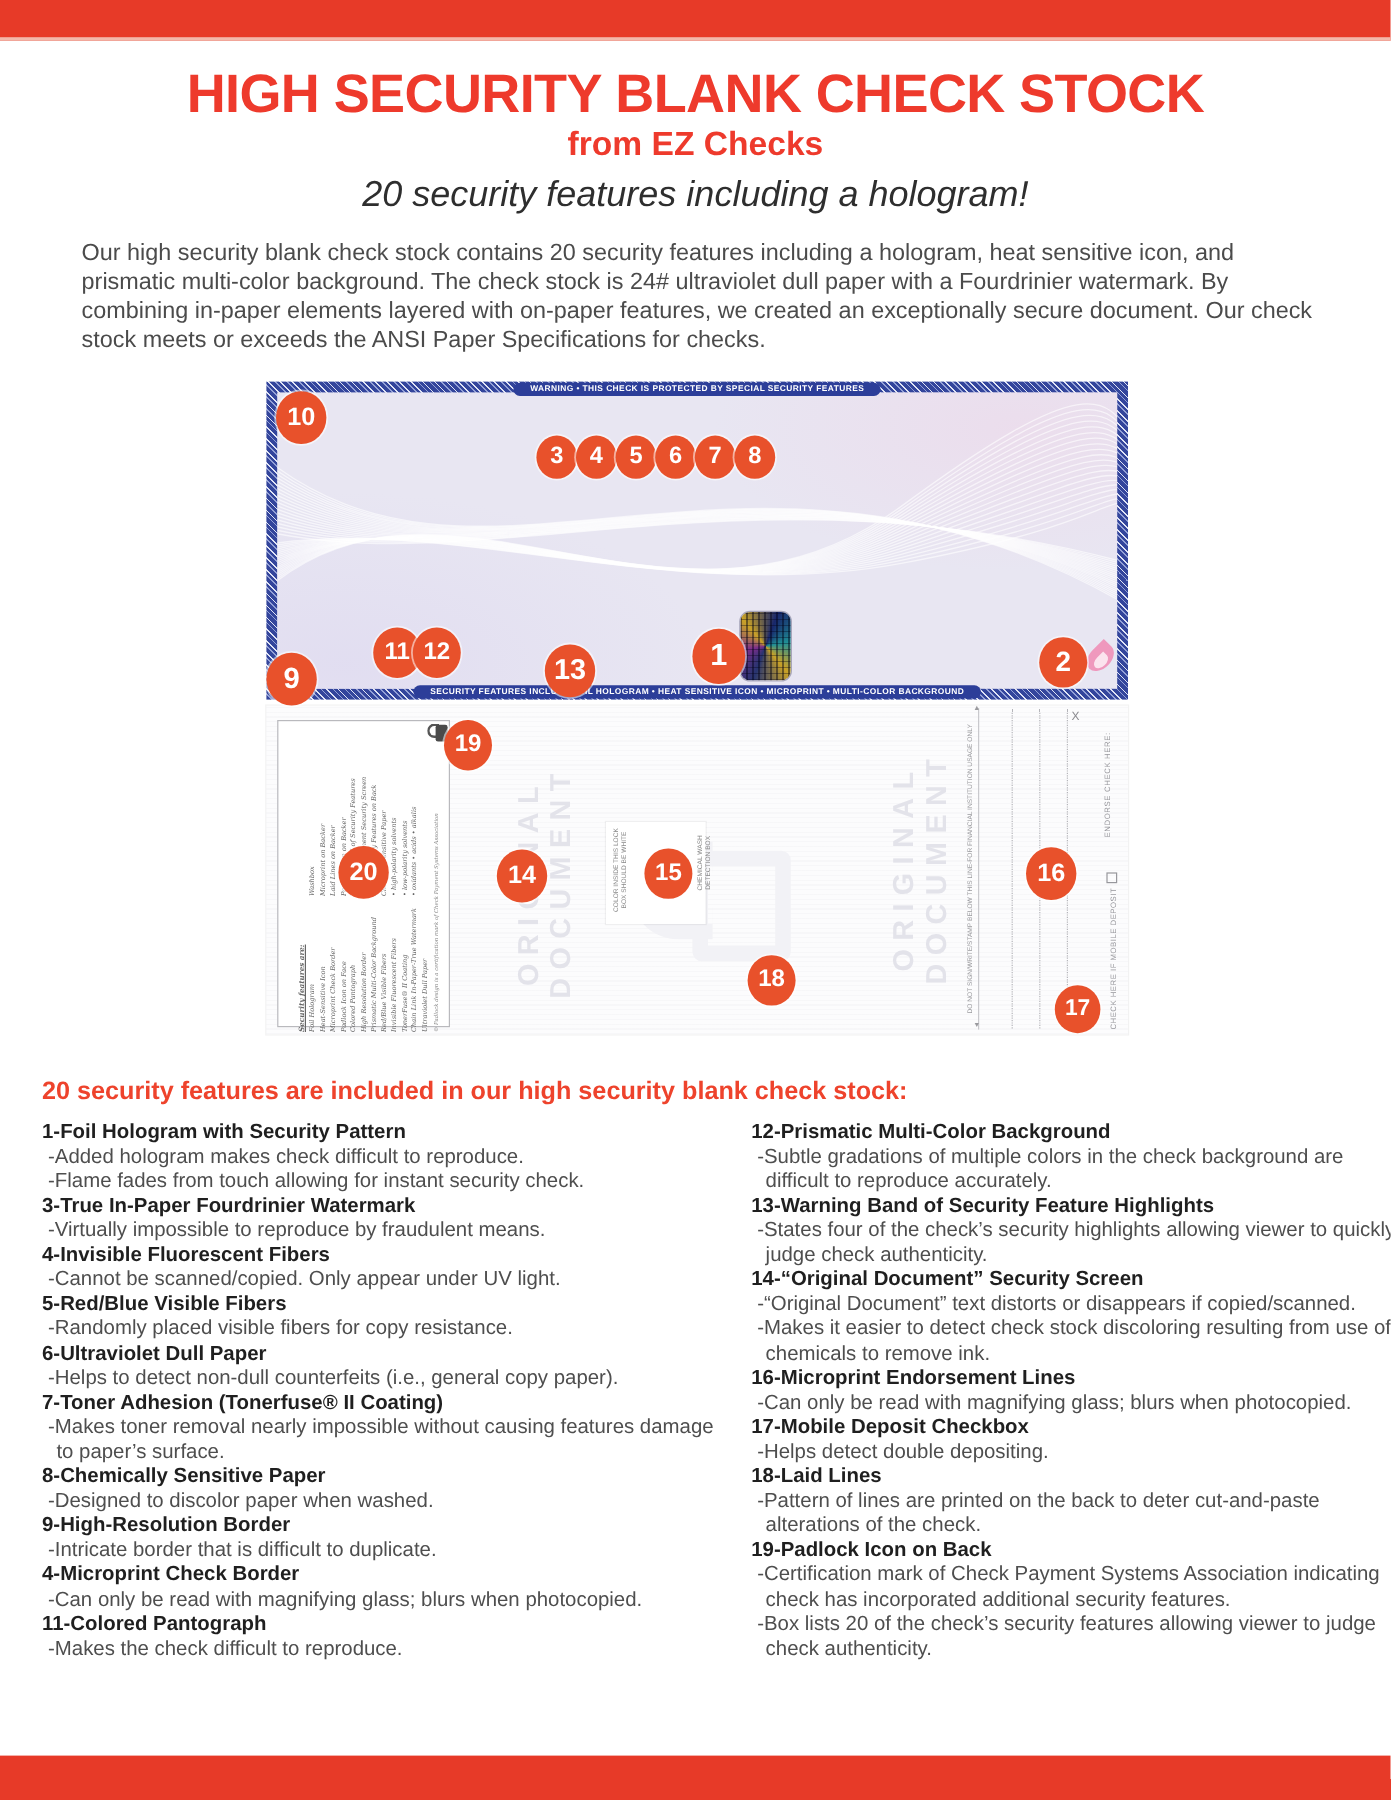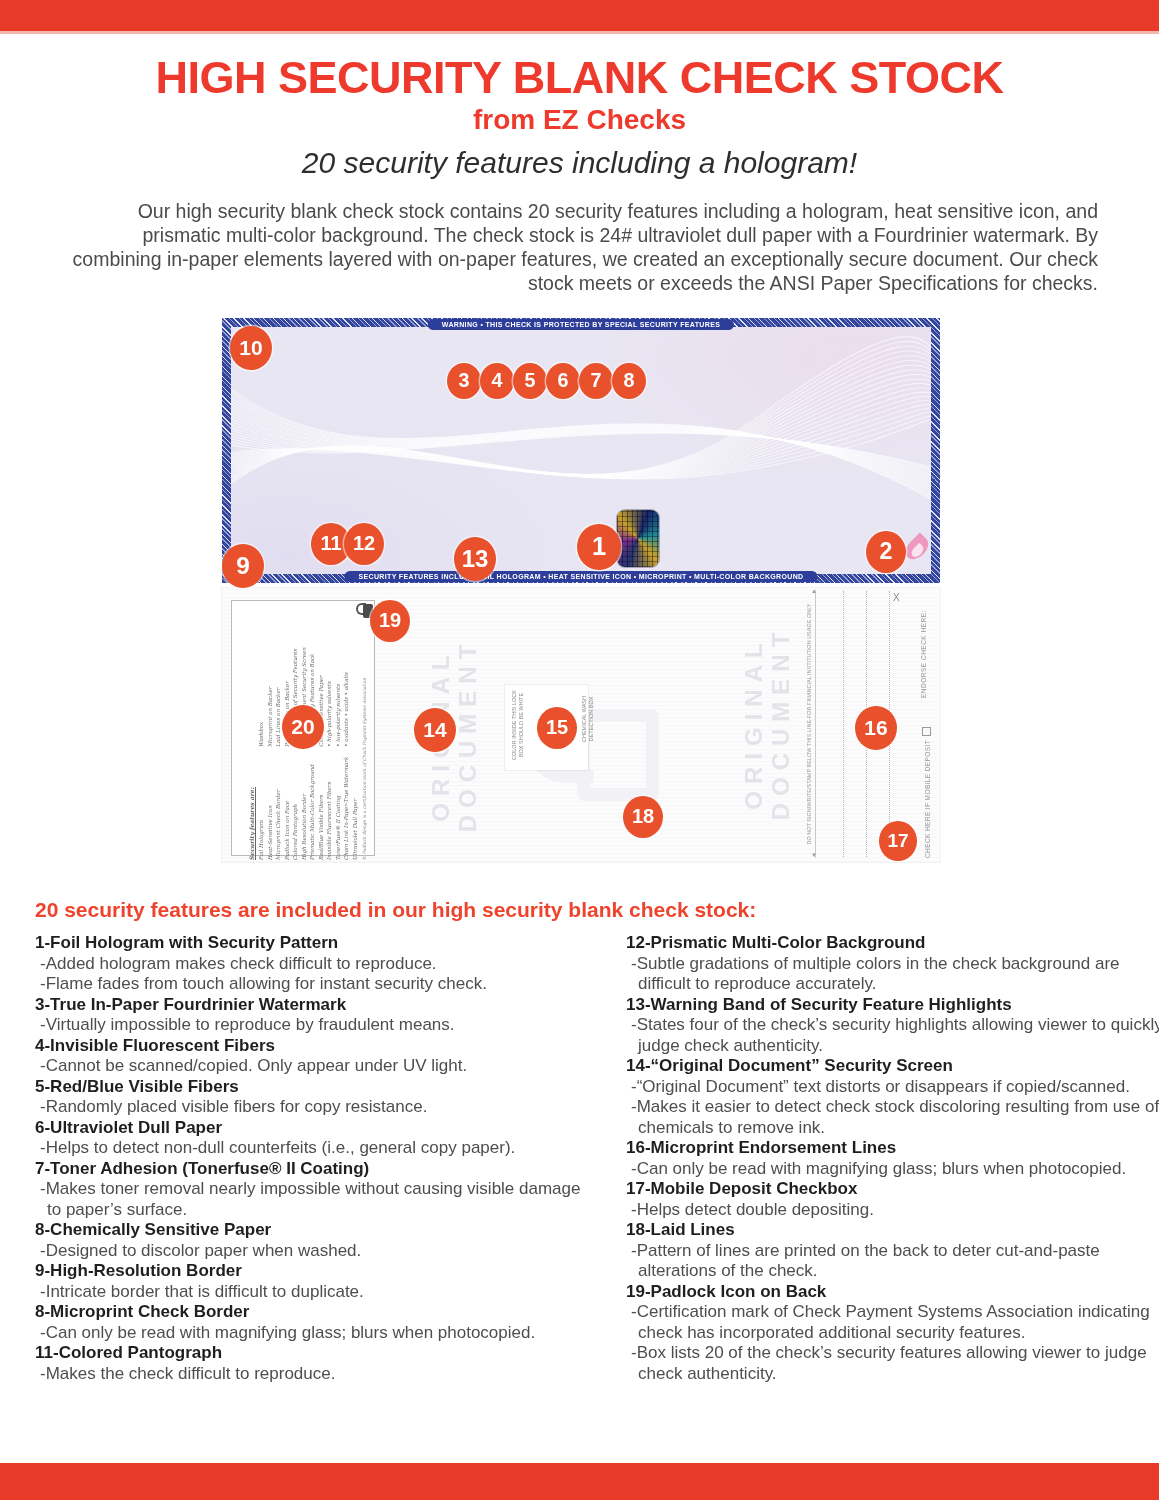--- a/index.html
+++ b/index.html
@@ -8,21 +8,21 @@
   .top-bar{position:absolute;top:0;left:0;width:100%;height:31px;background:#e73a28;
            border-bottom:3px solid #f3b7ab;}
   .bottom-bar{position:absolute;bottom:0;left:0;width:100%;height:37px;background:#e73a28;}
   .page-title{position:absolute;top:52px;left:0;width:100%;text-align:center;
               font-size:45px;font-weight:800;color:#ee3a2c;letter-spacing:-0.5px;}
   .page-subtitle{position:absolute;top:104px;left:0;width:100%;text-align:center;
                  font-size:28px;font-weight:800;color:#ee3a2c;}
   .tagline{position:absolute;top:146px;left:0;width:100%;text-align:center;
            font-size:30px;font-style:italic;color:#2e2e2e;}
   .intro{position:absolute;top:199px;left:68px;width:1030px;font-size:19.5px;
-         line-height:24px;color:#4b4b4b;text-align:right;}
+         line-height:24px;color:#4b4b4b;}
 
   
   .check-front{position:absolute;left:222px;top:318px;width:718px;height:265px;
     background:repeating-linear-gradient(45deg,#33459c 0 3px,#93a0d6 3px 4px,#33459c 4px 6px,#dfe3f5 6px 7px);
     box-sizing:border-box;padding:9px;}
   .front-inner{position:relative;width:700px;height:247px;overflow:hidden;
     background:
       radial-gradient(ellipse 420px 200px at 88% 12%, rgba(238,214,232,.55), transparent 60%),
       radial-gradient(ellipse 500px 240px at 8% 92%, rgba(221,216,240,.6), transparent 60%),
       #e8e6f2;}
@@ -284,32 +284,32 @@
       <div>
         <div class="feat-title">5-Red/Blue Visible Fibers</div>
         <div class="feat-desc">-Randomly placed visible fibers for copy resistance.</div>
       </div>
       <div>
         <div class="feat-title">6-Ultraviolet Dull Paper</div>
         <div class="feat-desc">-Helps to detect non-dull counterfeits (i.e., general copy paper).</div>
       </div>
       <div>
         <div class="feat-title">7-Toner Adhesion (Tonerfuse® II Coating)</div>
-        <div class="feat-desc">-Makes toner removal nearly impossible without causing visible damage to paper’s surface.</div>
+        <div class="feat-desc">-Makes toner removal nearly impossible without causing features damage to paper’s surface.</div>
       </div>
       <div>
         <div class="feat-title">8-Chemically Sensitive Paper</div>
         <div class="feat-desc">-Designed to discolor paper when washed.</div>
       </div>
       <div>
         <div class="feat-title">9-High-Resolution Border</div>
         <div class="feat-desc">-Intricate border that is difficult to duplicate.</div>
       </div>
       <div>
-        <div class="feat-title">8-Microprint Check Border</div>
+        <div class="feat-title">4-Microprint Check Border</div>
         <div class="feat-desc">-Can only be read with magnifying glass; blurs when photocopied.</div>
       </div>
       <div>
         <div class="feat-title">11-Colored Pantograph</div>
         <div class="feat-desc">-Makes the check difficult to reproduce.</div>
       </div>
     </div>
   <div class="feat-col feat-col-right" id="feat-right">
       <div>
         <div class="feat-title">12-Prismatic Multi-Color Background</div>

